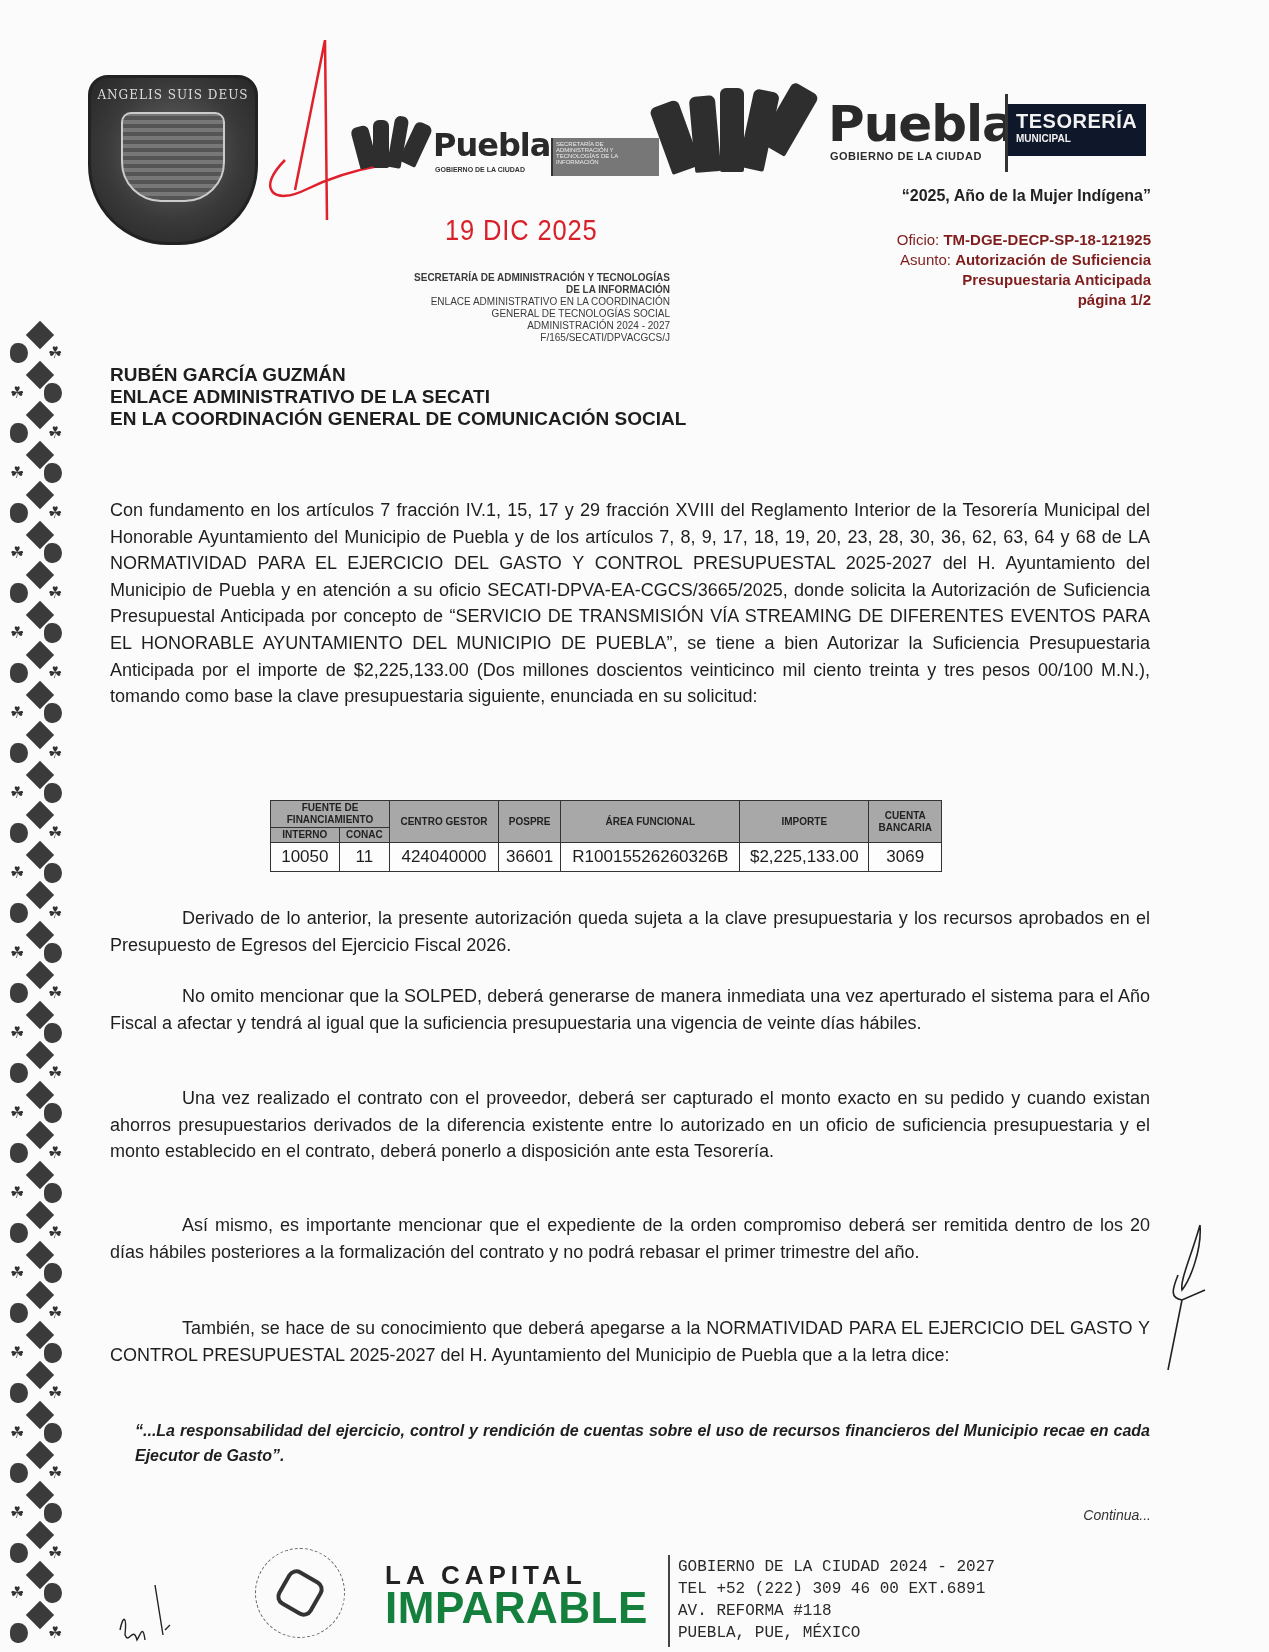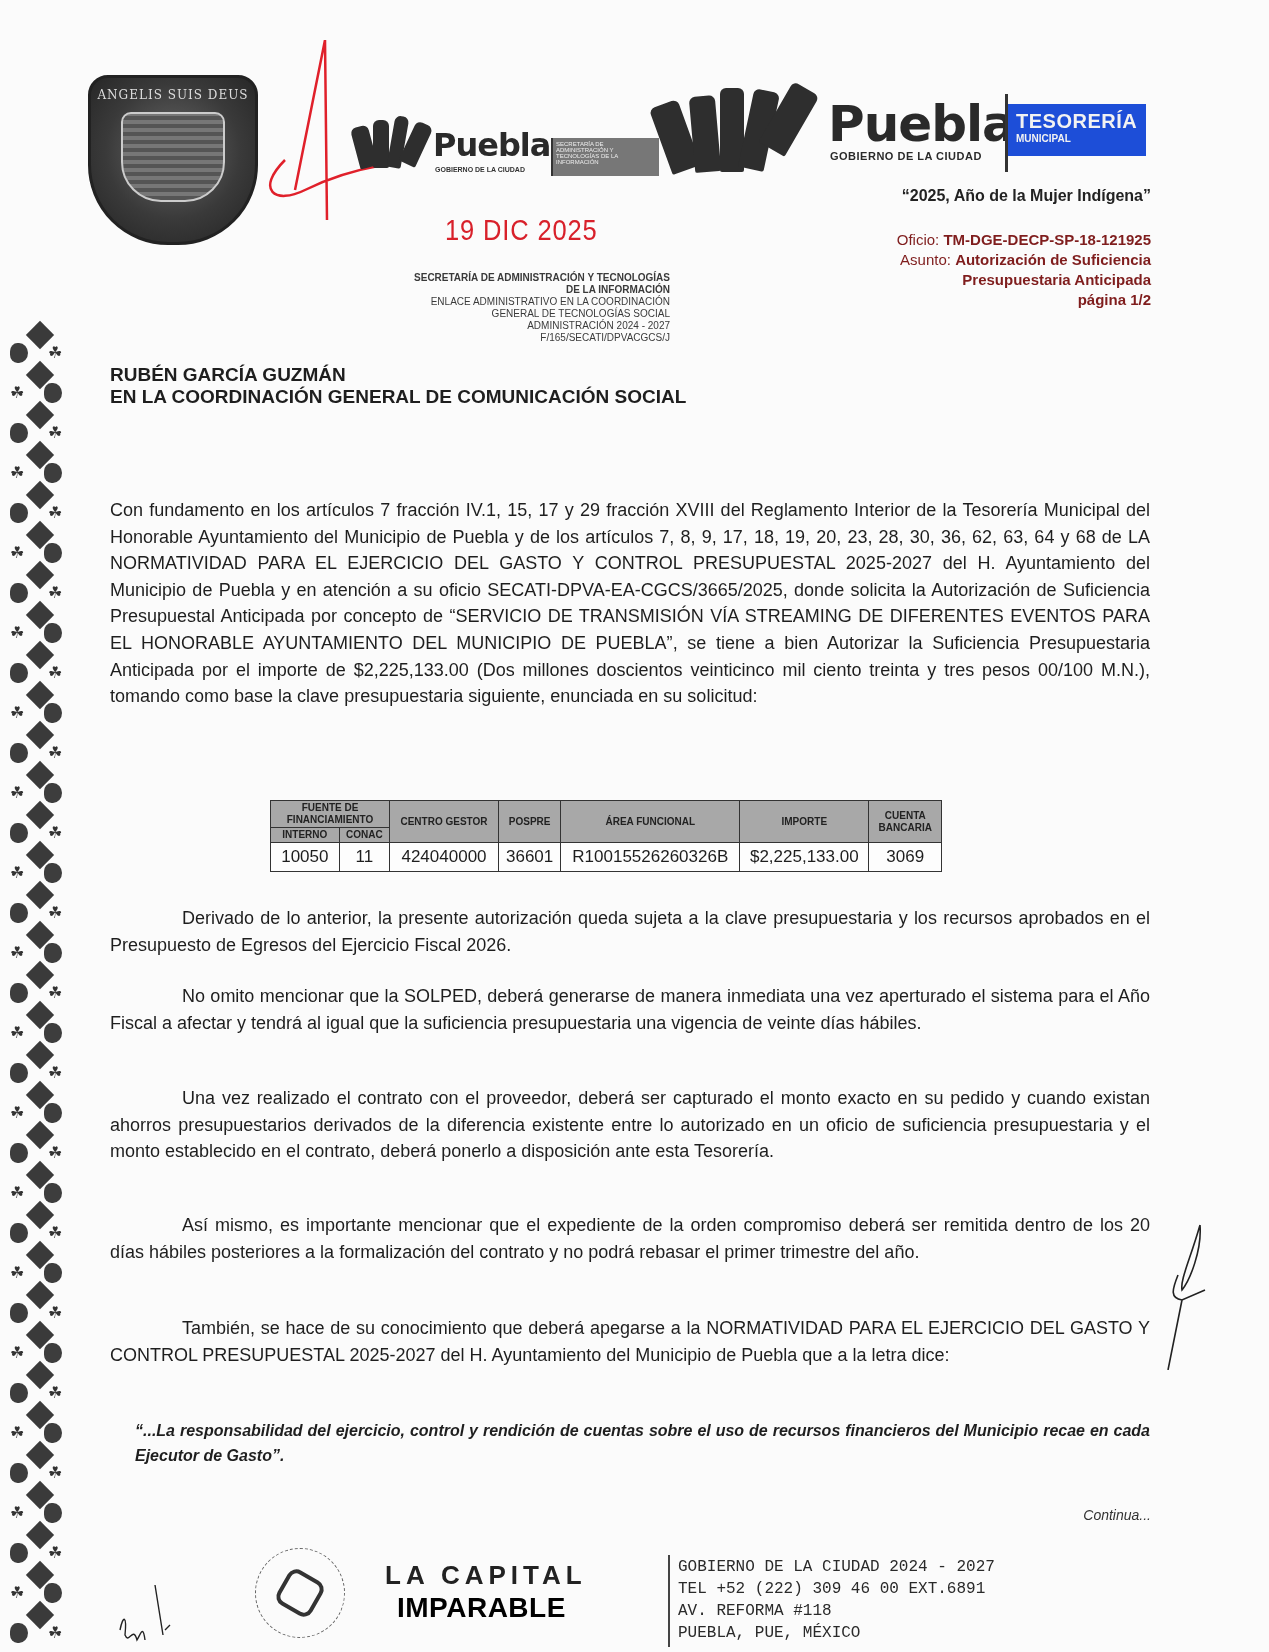--- a/index.html
+++ b/index.html
@@ -31,21 +31,21 @@
   .puebla-word { font-family:"DejaVu Sans", sans-serif; font-weight:bold; color:#2a2a2a; letter-spacing:-1px; }
   .logo-small .puebla-word { position:absolute; left:78px; top:18px; font-size:32px; }
   .logo-small .gob { position:absolute; left:80px; top:58px; font-size:7px; font-weight:bold; color:#333; }
   .logo-small .sec-box { position:absolute; left:196px; top:30px; width:108px; height:38px; background:#777; color:#eee; font-size:6px; padding:3px; box-sizing:border-box; border-left:2px solid #333; }
   .glyph-cluster { position:absolute; background:#2e2e2e; border-radius:6px 6px 2px 2px; }
 
   .logo-big { left:650px; top:80px; width:500px; height:100px; }
   .logo-big .puebla-word { position:absolute; left:178px; top:15px; font-size:50px; }
   .logo-big .gob { position:absolute; left:180px; top:70px; font-size:11px; font-weight:bold; color:#2a2a2a; letter-spacing:0.5px; }
   .logo-big .divider { position:absolute; left:355px; top:14px; width:3px; height:78px; background:#333; }
-  .logo-big .teso { position:absolute; left:358px; top:24px; width:138px; height:52px; background:#1d4ed8; color:#f2f2f2; padding:6px 8px; box-sizing:border-box; }
+  .logo-big .teso { position:absolute; left:358px; top:24px; width:138px; height:52px; background:#0f172a; color:#f2f2f2; padding:6px 8px; box-sizing:border-box; }
   .logo-big .teso .t1 { font-size:20px; font-weight:bold; letter-spacing:0.5px; }
   .logo-big .teso .t2 { font-size:10px; font-weight:bold; }
 
   .motto { right:118px; top:187px; font-size:16px; font-weight:bold; color:#222; }
   .oficio-block { right:118px; top:230px; text-align:right; font-size:15px; line-height:20px; color:#7f1d1d; }
   .oficio-block b { font-weight:bold; }
 
   .stamp-date { left:445px; top:213px; color:#d8202a; font-size:30px; font-family:"Liberation Sans", sans-serif; letter-spacing:1px; transform:scaleX(0.85); transform-origin:left; }
   .stamp-text { left:370px; top:272px; width:300px; text-align:right; font-size:10px; line-height:12px; color:#3a3a3a; }
   .stamp-text .b { font-weight:bold; }
@@ -68,21 +68,21 @@
   .budget-table { left:270px; top:800px; border-collapse:collapse; font-family:"Liberation Sans", sans-serif; }
   .budget-table th { background:#a8a8a8; border:1.5px solid #333; font-size:10px; font-weight:bold; color:#222; padding:1px 4px; line-height:12px; }
   .budget-table td { border:1.5px solid #333; font-size:17px; padding:3px 7px; text-align:center; background:#fdfdfd; height:22px; }
 
   .continua { right:118px; top:1507px; font-size:14px; font-style:italic; color:#333; }
 
   .footer-logo-norma { left:255px; top:1548px; width:90px; height:90px; border-radius:50%; border:1px dashed #666; box-sizing:border-box; }
   .footer-logo-norma .hex { position:absolute; left:24px; top:24px; width:40px; height:40px; border:4px solid #333; border-radius:10px; transform:rotate(30deg); box-sizing:border-box; }
   .footer-capital { left:385px; top:1560px; width:250px; }
   .footer-capital .l1 { font-size:26px; font-weight:bold; letter-spacing:5px; color:#222; }
-  .footer-capital .l2 { font-size:28px; font-weight:bold; color:#000000; line-height:34px; margin-left:12px; letter-spacing:0.5px; }
+  .footer-capital .l2 { font-size:44px; font-weight:bold; color:#15803d; line-height:34px; letter-spacing:0.5px; }
   .footer-divider { left:668px; top:1555px; width:1.5px; height:92px; background:#444; }
   .footer-contact { left:678px; top:1556px; font-family:"Liberation Mono", monospace; font-size:16px; line-height:22px; color:#2a2a2a; }
 
   .initials { left:115px; top:1555px; width:80px; height:95px; }
   .signature { left:1160px; top:1220px; width:60px; height:150px; }
 </style>
 </head>
 <body>
 
 <div class="border-strip" id="border-strip">
@@ -301,20 +301,21 @@
   <div class="b">SECRETARÍA DE ADMINISTRACIÓN Y TECNOLOGÍAS</div>
   <div class="b">DE LA INFORMACIÓN</div>
   <div>ENLACE ADMINISTRATIVO EN LA COORDINACIÓN</div>
   <div>GENERAL DE TECNOLOGÍAS SOCIAL</div>
   <div>ADMINISTRACIÓN 2024 - 2027</div>
   <div>F/165/SECATI/DPVACGCS/J</div>
 </div>
 
 <div class="abs addressee">
   <div>RUBÉN GARCÍA GUZMÁN</div>
+  <div>ENLACE ADMINISTRATIVO DE LA SECATI</div>
   <div>EN LA COORDINACIÓN GENERAL DE COMUNICACIÓN SOCIAL</div>
 </div>
 
 <div class="abs body-text p1"><span>Con fundamento en los artículos 7 fracción IV.1, 15, 17 y 29 fracción XVIII del Reglamento Interior de la Tesorería Municipal del Honorable Ayuntamiento del Municipio de Puebla y de los artículos 7, 8, 9, 17, 18, 19, 20, 23, 28, 30, 36, 62, 63, 64 y 68 de LA NORMATIVIDAD PARA EL EJERCICIO DEL GASTO Y CONTROL PRESUPUESTAL 2025-2027 del H. Ayuntamiento del Municipio de Puebla y en atención a su oficio </span><b>SECATI-DPVA-EA-CGCS/3665/2025,</b><span> donde solicita la Autorización de Suficiencia Presupuestal Anticipada por concepto de </span><b>“SERVICIO DE TRANSMISIÓN VÍA STREAMING DE DIFERENTES EVENTOS PARA EL HONORABLE AYUNTAMIENTO DEL MUNICIPIO DE PUEBLA”</b><span>, se tiene a bien </span><b>Autorizar la Suficiencia Presupuestaria Anticipada</b><span> por el importe de </span><b>$2,225,133.00 (Dos millones doscientos veinticinco mil ciento treinta y tres pesos 00/100 M.N.)</b><span>, tomando como base la clave presupuestaria siguiente, enunciada en su solicitud:</span></div>
 
 <table class="abs budget-table">
   <thead>
     <tr>
       <th colspan="2" style="width:110px;">FUENTE DE FINANCIAMIENTO</th>
       <th rowspan="2" style="width:100px;">CENTRO GESTOR</th>

